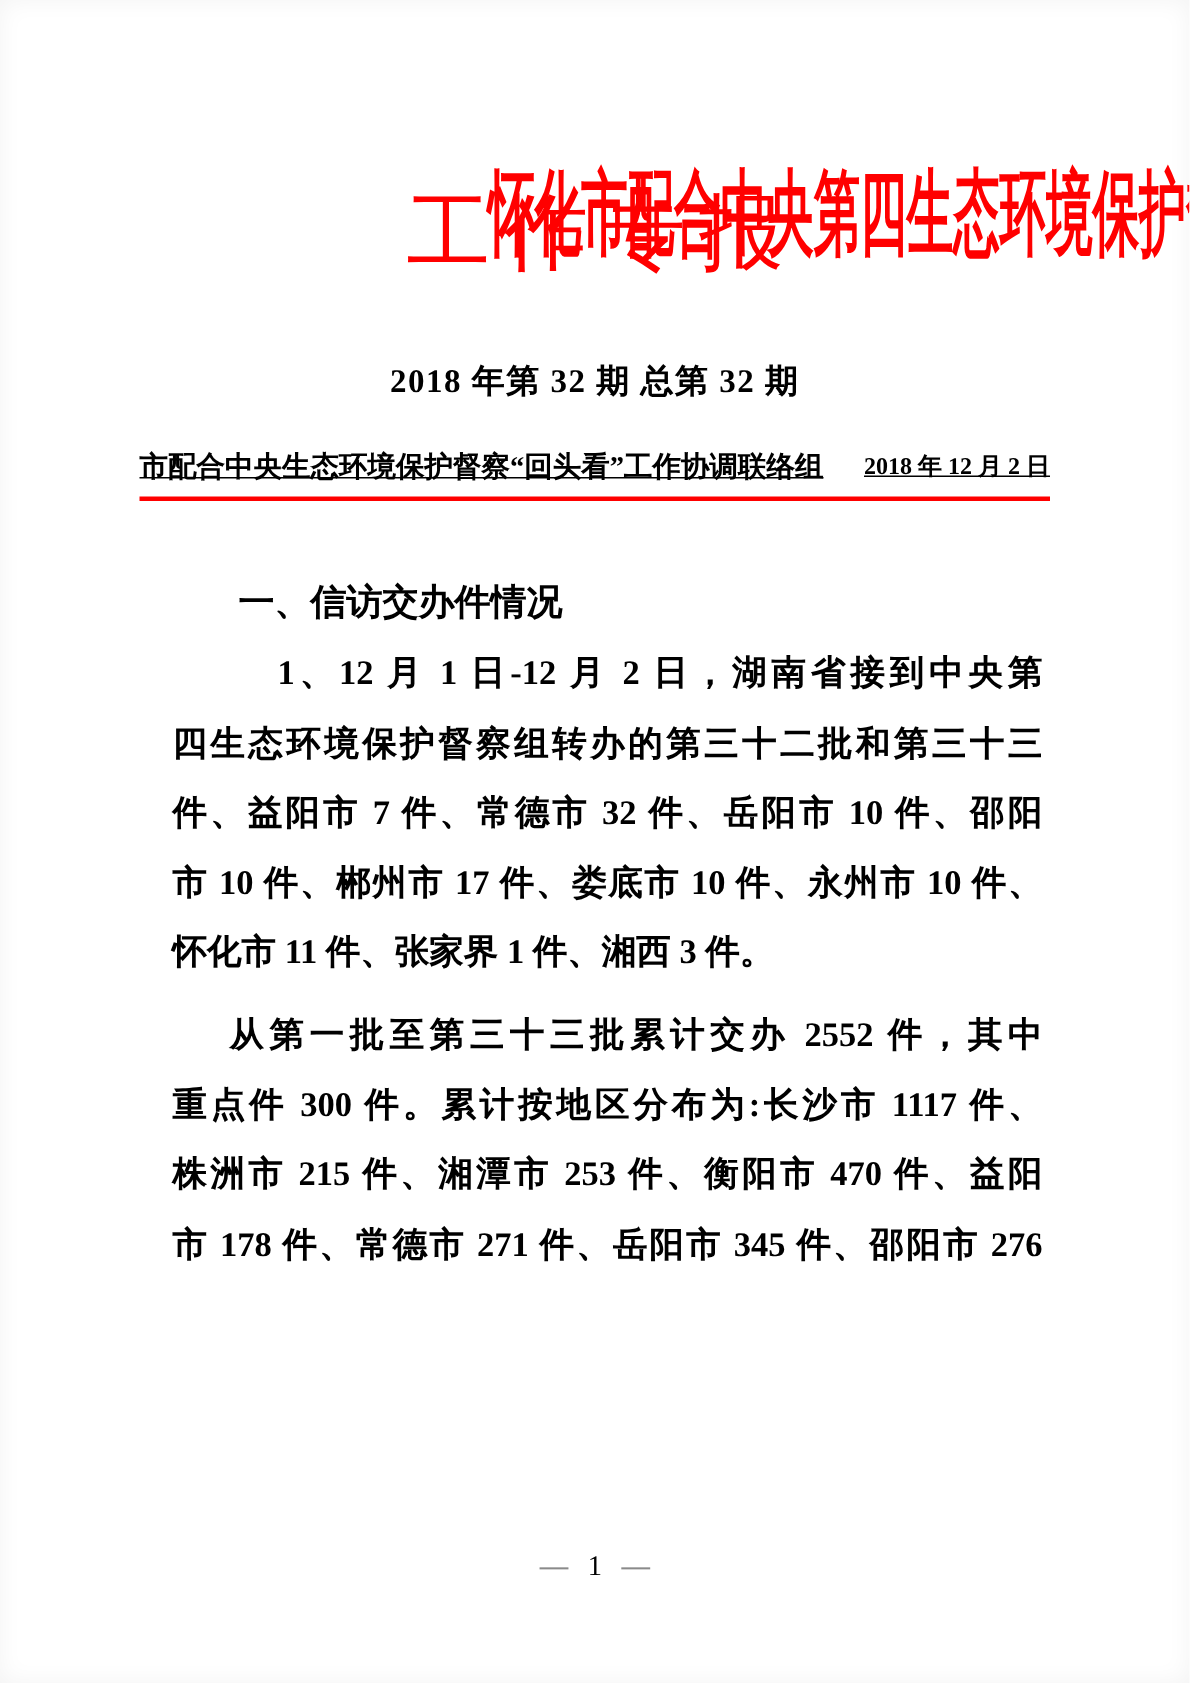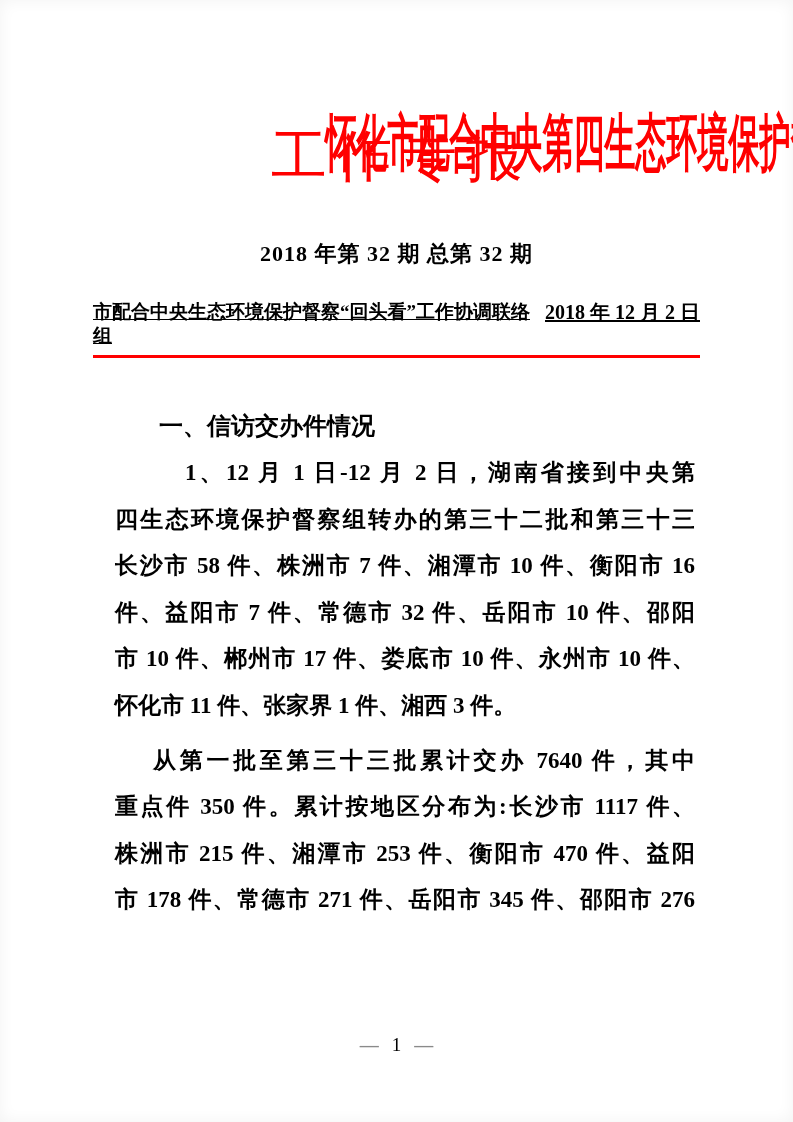--- a/index.html
+++ b/index.html
@@ -53,21 +53,21 @@
     display: flex;
     justify-content: space-between;
     align-items: flex-start;
     padding-bottom: 7px;
     border-bottom: 3.5px solid var(--accent);
     font-weight: bold;
     text-align: left;
     text-decoration: underline;
   }
   .org-name { font-size: 19px; line-height: 24px; }
-  .org-date { font-size: 20px; line-height: 24px; white-space: nowrap; }
+  .org-date { font-size: 16px; line-height: 24px; white-space: nowrap; }
   
   .doc-body {
     margin-left: 115px;
     margin-right: 98px;
     margin-top: 11px;
   }
   .section-heading {
     margin-top: 52px;
     font-family: "Liberation Sans", sans-serif;
     font-weight: bold;
@@ -121,28 +121,27 @@
       <span class="org-date">2018 年 12 月 2 日</span>
     </div>
   </div>
 
   <div class="doc-body">
     <div class="section-heading">一、信访交办件情况</div>
     <div>
         <div class="paragraph para-0">
           <div class="line">1、12 月 1 日-12 月 2 日，湖南省接到中央第</div>
           <div class="line">四生态环境保护督察组转办的第三十二批和第三十三</div>
-          <div class="line">长沙市 58 件、株洲市 7 件、湘潭市 10 件、衡阳市 16</div>
           <div class="line">件、益阳市 7 件、常德市 32 件、岳阳市 10 件、邵阳</div>
           <div class="line">市 10 件、郴州市 17 件、娄底市 10 件、永州市 10 件、</div>
           <div class="line flush-left">怀化市 11 件、张家界 1 件、湘西 3 件。</div>
         </div>
         <div class="paragraph para-1">
-          <div class="line">从第一批至第三十三批累计交办 7640 件，其中</div>
-          <div class="line">重点件 350 件。累计按地区分布为:长沙市 1117 件、</div>
+          <div class="line">从第一批至第三十三批累计交办 2552 件，其中</div>
+          <div class="line">重点件 300 件。累计按地区分布为:长沙市 1117 件、</div>
           <div class="line">株洲市 215 件、湘潭市 253 件、衡阳市 470 件、益阳</div>
           <div class="line">市 178 件、常德市 271 件、岳阳市 345 件、邵阳市 276</div>
         </div>
       </div>
   </div>
 
   <div class="page-footer">
     <span class="footer-dash">—</span>
     <span class="footer-num">1</span>
     <span class="footer-dash">—</span>

